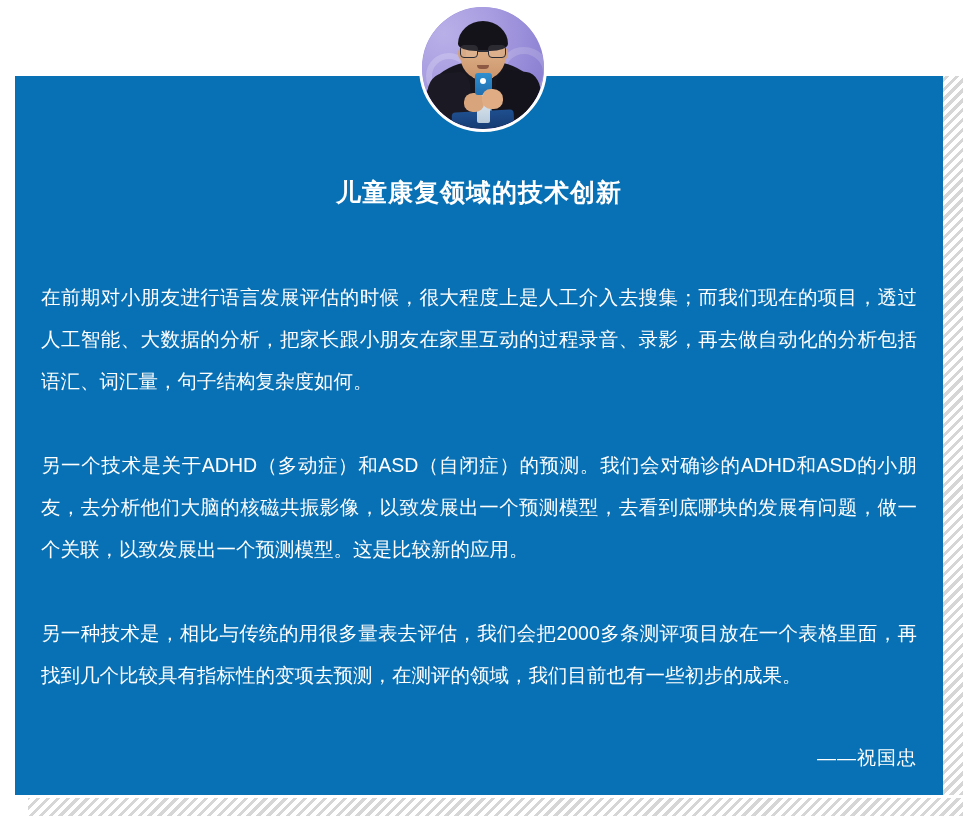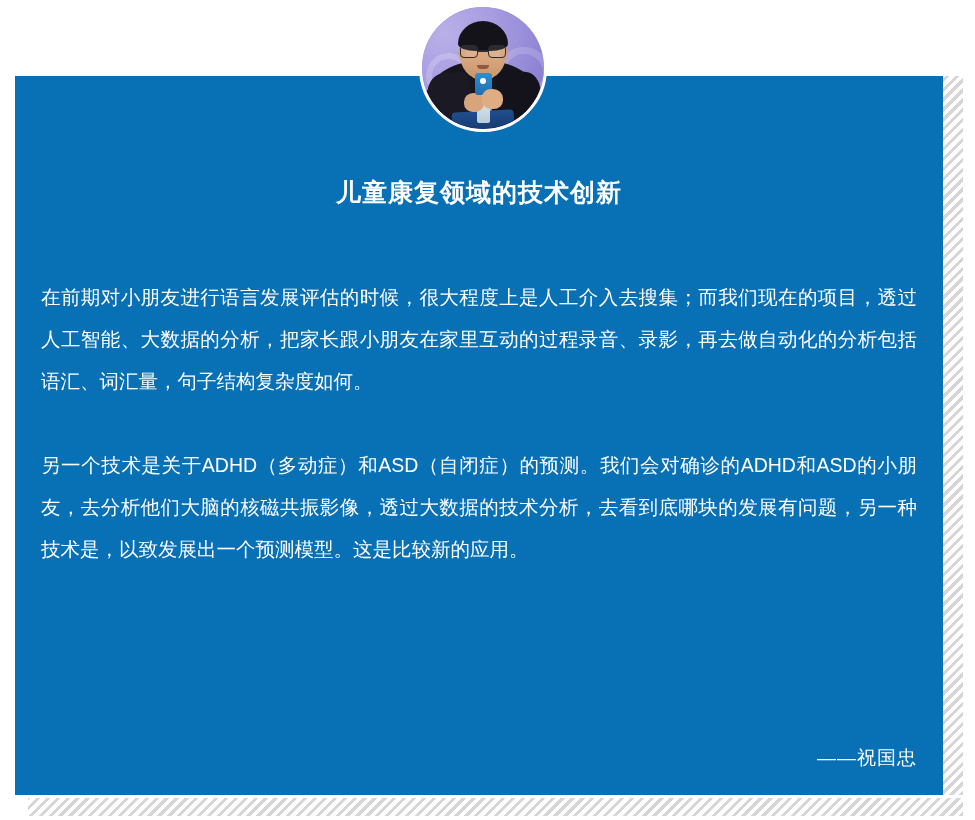--- a/index.html
+++ b/index.html
@@ -336,21 +336,22 @@
 
   <div class="hatch" id="hatch-right"></div>
   <div class="hatch" id="hatch-bottom"></div>
 
   <div id="card">
 
     <div id="title">儿童康复领域的技术创新</div>
 
     <div id="body-text">
       <p class="para">在前期对小朋友进行语言发展评估的时候，很大程度上是人工介入去搜集；而我们现在的项目，透过人工智能、大数据的分析，把家长跟小朋友在家里互动的过程录音、录影，再去做自动化的分析包括语汇、词汇量，句子结构复杂度如何。</p>
-      <p class="para">另一个技术是关于ADHD（多动症）和ASD（自闭症）的预测。我们会对确诊的ADHD和ASD的小朋友，去分析他们大脑的核磁共振影像，透过大数据的技术分析，去看到底哪块的发展有问题，另一种技术是，以致发展出一个预测模型。这是比较新的应用。</p>
+      <p class="para">另一个技术是关于ADHD（多动症）和ASD（自闭症）的预测。我们会对确诊的ADHD和ASD的小朋友，去分析他们大脑的核磁共振影像，以致发展出一个预测模型，去看到底哪块的发展有问题，做一个关联，以致发展出一个预测模型。这是比较新的应用。</p>
+      <p class="para">另一种技术是，相比与传统的用很多量表去评估，我们会把2000多条测评项目放在一个表格里面，再找到几个比较具有指标性的变项去预测，在测评的领域，我们目前也有一些初步的成果。</p>
     </div>
 
     <div id="signature">——祝国忠</div>
   </div>
 
   <div id="avatar-wrap">
     <div id="avatar-photo">
       <div class="backdrop-ring"></div>
       <div class="backdrop-ring2"></div>
       <div class="floor"></div>

